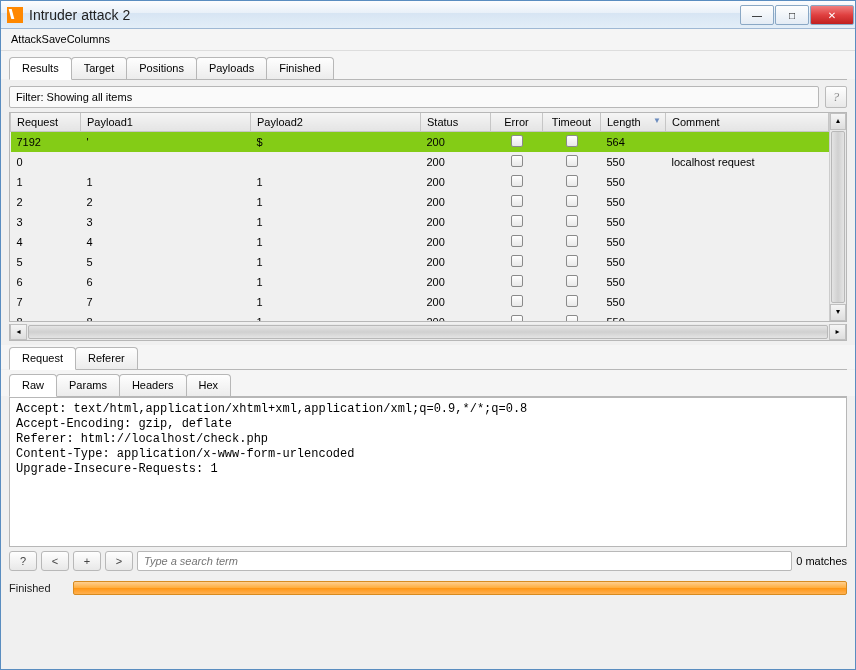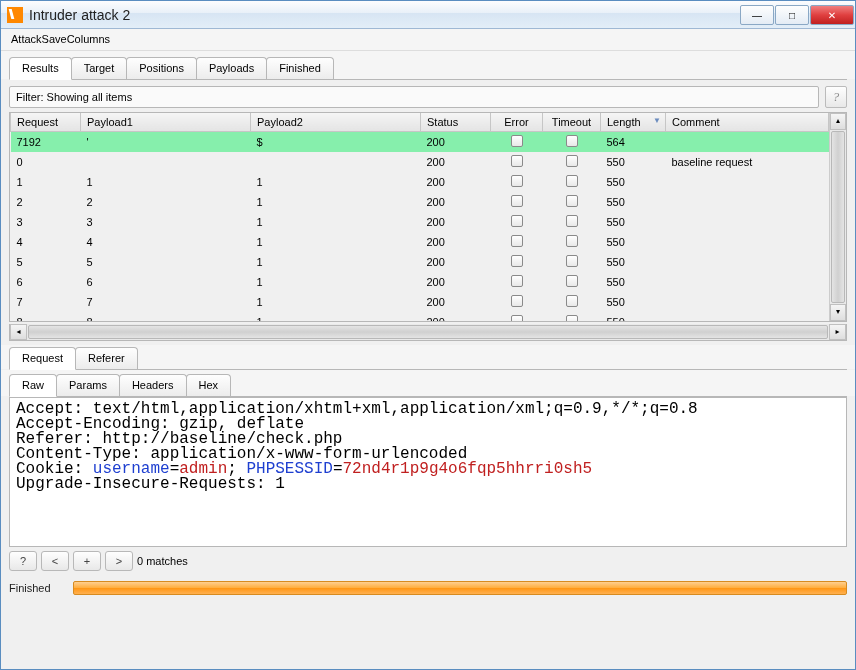--- a/index.html
+++ b/index.html
@@ -98,21 +98,21 @@
   border:1px solid #c6c6c6;
   border-top:none;
   padding:3px 6px;
   height:18px;
   position:relative;
 }
 th.sort::after {
   content:"▼"; font-size:8px; position:absolute; right:4px; color:#6b8cbf;
 }
 td { padding:3px 6px; border:none; height:18px; }
-tr.selected { background:#86efac; }
+tr.selected { background:#84cc16; }
 .table-vscroll {
   width:17px; background:#e9e9e9; border-left:1px solid #ccc;
   display:flex; flex-direction:column;
 }
 .sb-btn {
   height:17px; background:linear-gradient(#f5f5f5,#dedede);
   border:1px solid #c0c0c0; font-size:8px; text-align:center; line-height:14px;
 }
 .sb-thumb {
   flex:1; margin:1px; background:linear-gradient(90deg,#e4e4e4,#d0d0d0,#e4e4e4);
@@ -132,21 +132,21 @@
 }
 
 .subtabrow { padding:0 8px; display:flex; }
 .subtabrow .tab { font-size:11px; }
 
 
 .raw-wrap {
   margin:0 8px; border:1px solid #b7b7b7; border-top:1px solid #b7b7b7;
   height:150px;
   background:#fff;
-  font-family:"Courier New",monospace; font-size:16px;
+  font-family:"Courier New",monospace; font-size:12px;
   padding:4px 6px 0;
   position:relative;
   overflow:hidden;
 }
 .raw-line { white-space:pre; line-height:15px;}
 .hl-bg { background:#eee; display:inline;}
 .cursor-bg { background:#ff8800; color:#000;}
 .tok-name { color:#1e3fd0;}
 .tok-val  { color:#c02020;}
 
@@ -236,21 +236,21 @@
             <td></td>
           </tr>
           <tr>
             <td>0</td>
             <td></td>
             <td></td>
             <td>200</td>
             <td style="text-align:center"><span class="cb"></span></td>
             <td style="text-align:center"><span class="cb"></span></td>
             <td>550</td>
-            <td>baseline request</td>
+            <td>localhost request</td>
           </tr>
           <tr>
             <td>1</td>
             <td>1</td>
             <td>1</td>
             <td>200</td>
             <td style="text-align:center"><span class="cb"></span></td>
             <td style="text-align:center"><span class="cb"></span></td>
             <td>550</td>
             <td></td>
@@ -352,32 +352,32 @@
   <div class="tab active">Raw</div>
   <div class="tab">Params</div>
   <div class="tab">Headers</div>
   <div class="tab">Hex</div>
 </div>
 <div class="tabunderline"></div>
 
 <div class="raw-wrap">
   <div class="raw-line">Accept: text/html,application/xhtml+xml,application/xml;q=0.9,*/*;q=0.8</div>
   <div class="raw-line">Accept-Encoding: gzip, deflate</div>
-  <div class="raw-line">Referer: http://baseline/check.php</div>
+  <div class="raw-line">Referer: html://localhost/check.php</div>
   <div class="raw-line">Content-Type: application/x-www-form-urlencoded</div>
-  <div class="raw-line"><span>Cookie: </span><span class="tok-name">username</span>=<span class="tok-val">admin</span><span>; </span><span class="tok-name">PHPSESSID</span>=<span class="tok-val">72nd4r1p9g4o6fqp5hhrri0sh5</span></div>
   <div class="raw-line">Upgrade-Insecure-Requests: 1</div>
   <div class="raw-line">&nbsp;</div>
 
 </div>
 
 <div class="search-bar">
   <div class="small-btn">?</div>
   <div class="small-btn">&lt;</div>
   <div class="small-btn">+</div>
   <div class="small-btn">&gt;</div>
+  <input class="search-input" placeholder="Type a search term" style="">
   <span class="matches-label">0 matches</span>
 </div>
 
 <div class="footer">
   <span class="footer-text">Finished</span>
   <div class="progress-bar"></div>
 </div>
 
 </body></html>

